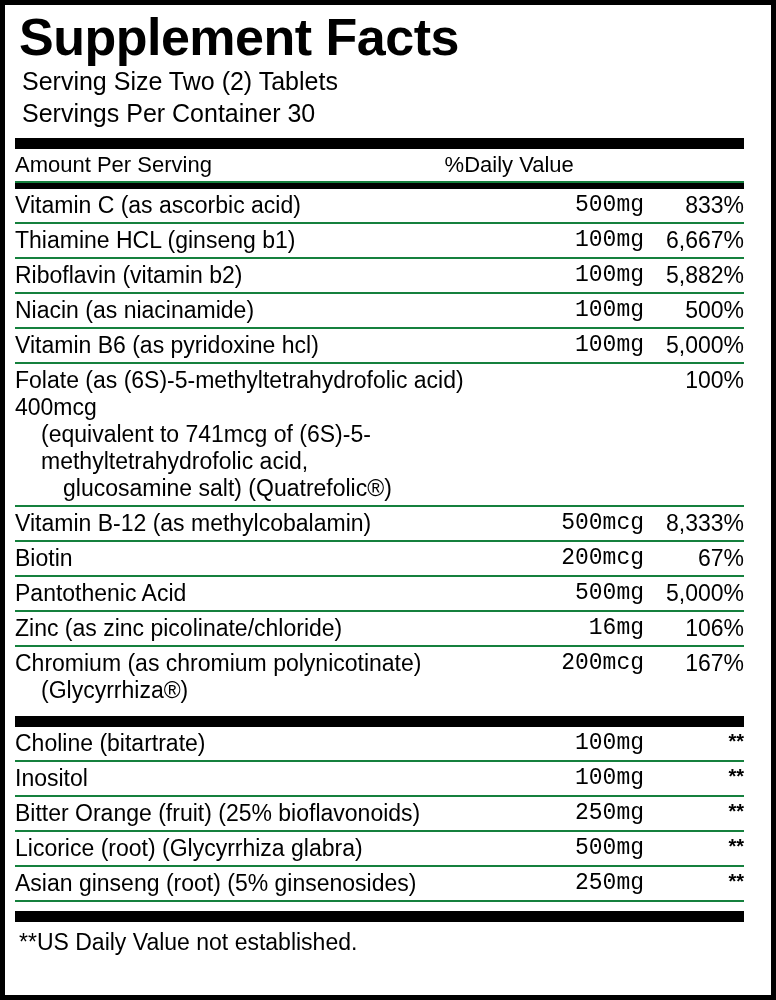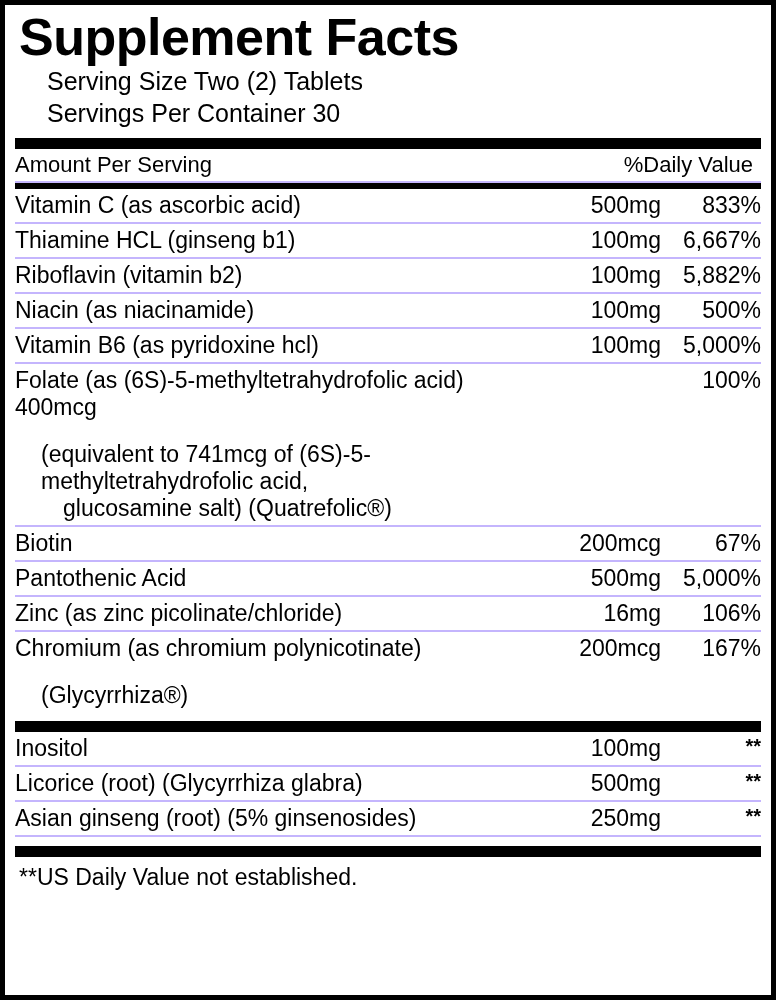--- a/index.html
+++ b/index.html
@@ -11,91 +11,91 @@
     width: 776px;
     height: 1000px;
     font-family: "Liberation Sans", sans-serif;
     color: #000000;
   }
   .panel {
     box-sizing: border-box;
     width: 776px;
     height: 1000px;
     border: 5px solid #000000;
-    padding: 6px 10px 0 10px;
+    padding: 6px 27px 0 10px;
     background: #ffffff;
   }
   .title {
     font-size: 52px;
     font-weight: bold;
     letter-spacing: -0.5px;
     line-height: 1.0;
     margin: 0 0 2px 4px;
     white-space: nowrap;
   }
   .serving-line {
     font-size: 25px;
     line-height: 1.28;
-    margin-left: 32px;
+    margin-left: 7px;
   }
   .rule-thick {
     height: 11px;
     background: #000000;
     margin: 9px 0 0 0;
   }
   .rule-med {
     height: 6px;
     background: #000000;
     margin: 0;
   }
   table.facts {
     width: 100%;
     border-collapse: collapse;
     font-size: 23px;
   }
   table.facts td {
     padding: 3px 0 3px 0;
     vertical-align: top;
-    border-bottom: 2px solid #c4b5fd;
+    border-bottom: 2px solid #15803d;
   }
   table.facts tr.no-rule td {
     border-bottom: none;
   }
   td.name {
     text-align: left;
     padding-left: 8px;
     padding-right: 4px;
   }
   td.amount {
     text-align: right;
     white-space: nowrap;
     padding-right: 12px;
     width: 110px;
+    font-family: Liberation Mono, monospace;
   }
   td.dv {
     text-align: right;
     white-space: nowrap;
     padding-right: 8px;
     width: 100px;
   }
   .hdr td {
     font-size: 22px;
     padding-top: 4px;
     padding-bottom: 5px;
     border-bottom: none;
   }
   .hdr td.dv-hdr {
-    text-align: right;
+    text-align: left;
     padding-right: 8px;
     white-space: nowrap;
   }
   .sub {
     display: block;
     padding-left: 26px;
-    margin-top: 20px;
   }
   .sub2 {
     display: block;
     padding-left: 48px;
   }
   .dv-stars {
     font-weight: bold;
     font-size: 20px;
     vertical-align: bottom;
   }
@@ -159,20 +159,25 @@
     <tr>
       <td class="name">
         <span>Folate (as (6S)-5-methyltetrahydrofolic acid) 400mcg</span>
         <span class="sub">(equivalent to 741mcg of (6S)-5-methyltetrahydrofolic acid,</span>
         <span class="sub2">glucosamine salt) (Quatrefolic®)</span>
       </td>
       <td class="amount"></td>
       <td class="dv">100%</td>
     </tr>
     <tr>
+      <td class="name">Vitamin B-12 (as methylcobalamin)</td>
+      <td class="amount">500mcg</td>
+      <td class="dv">8,333%</td>
+    </tr>
+    <tr>
       <td class="name">Biotin</td>
       <td class="amount">200mcg</td>
       <td class="dv">67%</td>
     </tr>
     <tr>
       <td class="name">Pantothenic Acid</td>
       <td class="amount">500mg</td>
       <td class="dv">5,000%</td>
     </tr>
     <tr>
@@ -188,23 +193,33 @@
       <td class="amount vmid">200mcg</td>
       <td class="dv vmid">167%</td>
     </tr>
   </tbody>
     </table>
 
   <div class="rule-thick"></div>
 
   <table class="facts">
     <tbody>
+        <tr>
+      <td class="name">Choline (bitartrate)</td>
+      <td class="amount">100mg</td>
+      <td class="dv dv-stars">**</td>
+    </tr>
     <tr>
       <td class="name">Inositol</td>
       <td class="amount">100mg</td>
+      <td class="dv dv-stars">**</td>
+    </tr>
+    <tr>
+      <td class="name">Bitter Orange (fruit) (25% bioflavonoids)</td>
+      <td class="amount">250mg</td>
       <td class="dv dv-stars">**</td>
     </tr>
     <tr>
       <td class="name">Licorice (root) (Glycyrrhiza glabra)</td>
       <td class="amount">500mg</td>
       <td class="dv dv-stars">**</td>
     </tr>
     <tr>
       <td class="name">Asian ginseng (root) (5% ginsenosides)</td>
       <td class="amount">250mg</td>

